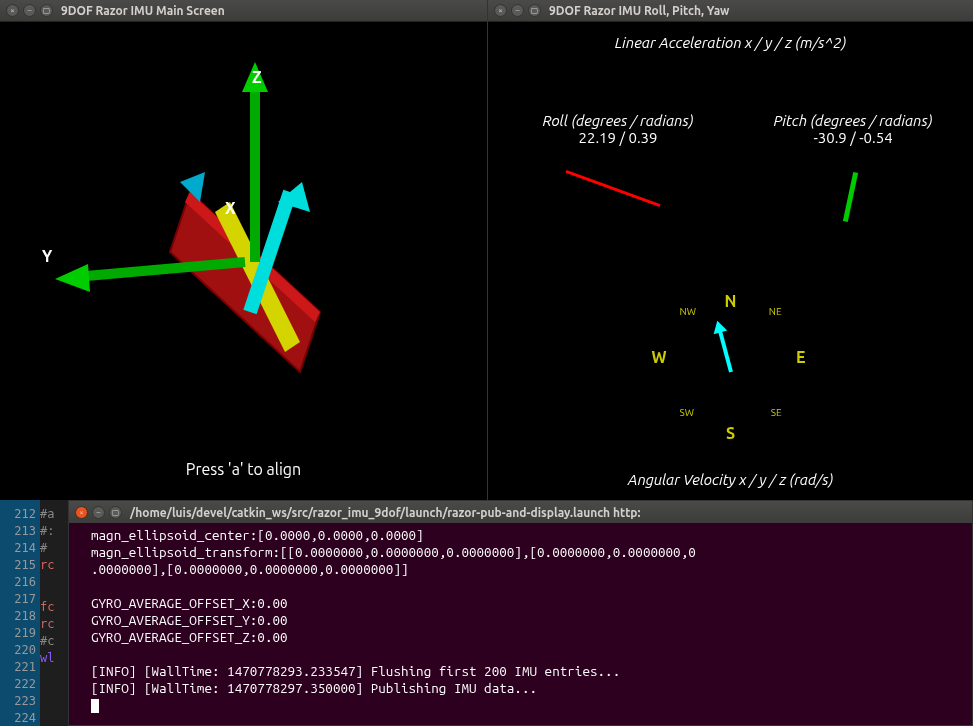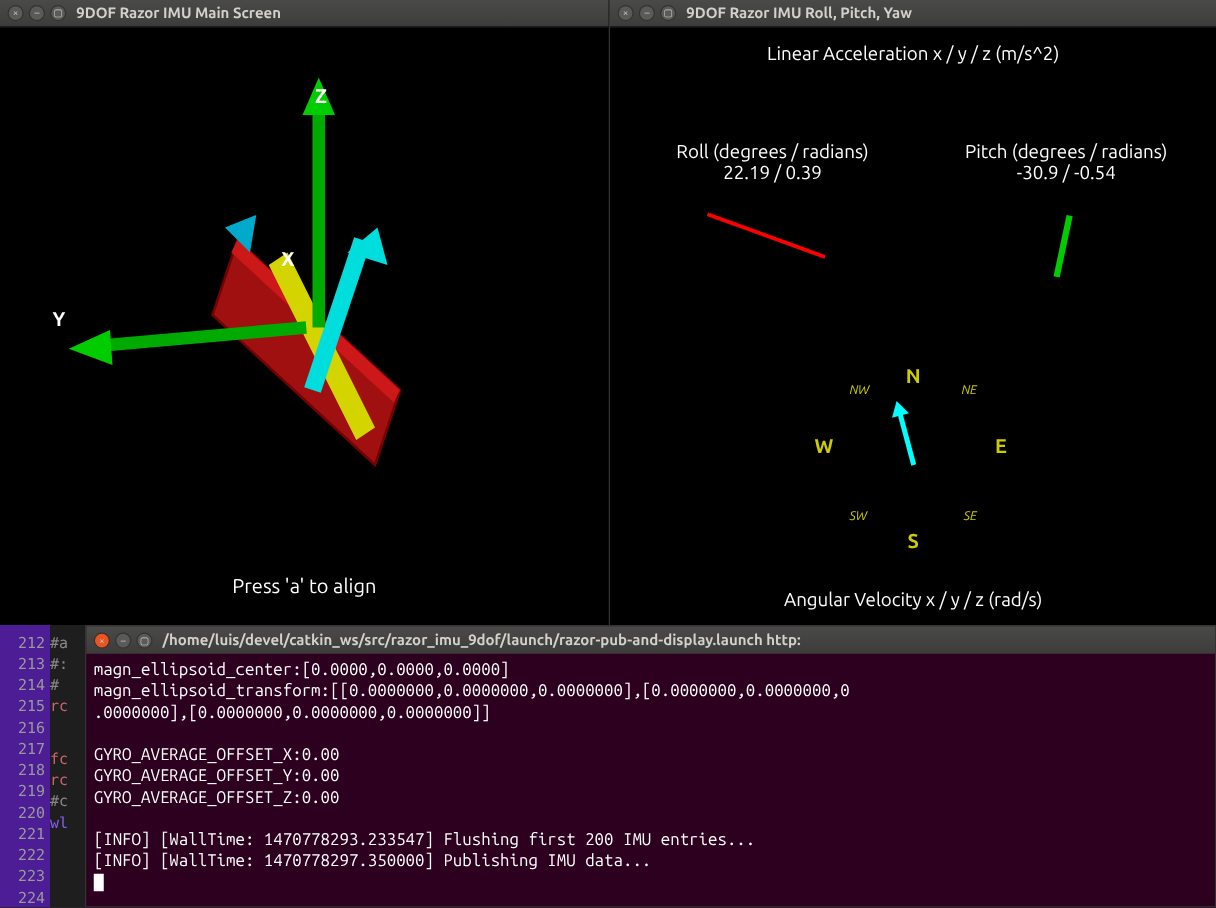--- a/index.html
+++ b/index.html
@@ -40,47 +40,47 @@
   }
   .top-row { display: flex; height: 500px; }
   .pane {
     background: #000;
     position: relative;
     overflow: hidden;
   }
   .pane-left { width: 488px; border-right: 1px solid #333; }
   .pane-right { flex: 1; }
   .pane-content { position: absolute; top: 22px; left: 0; right: 0; bottom: 0; }
-  .label-white { color: #fff; font-size: 15px; text-align: center; }
+  .label-white { color: #fff; font-size: 15px; text-align: center; font-style: italic; }
   .val-white { color: #fff; font-size: 15px; text-align: center; }
   .linaccel { position: absolute; top: 12px; left: 0; right: 0; }
   .rollbox { position: absolute; top: 90px; left: 20px; width: 220px; }
   .pitchbox { position: absolute; top: 90px; right: 10px; width: 220px; }
   .yawbox { position: absolute; top: 208px; left: 0; right: 0; }
   .angvel { position: absolute; bottom: 12px; left: 0; right: 0; }
   .compass {
     position: absolute; top: 270px; left: 50%; transform: translateX(-50%);
     width: 170px; height: 150px;
   }
   .compass .dir { position: absolute; color: #cccc00; font-weight: bold; font-size: 16px; }
-  .compass .dirs { position: absolute; color: #cccc00; font-size: 10px; font-style: italic; }
+  .compass .dirs { position: absolute; color: #cccc00; font-size: 10px; }
   .press-a { position: absolute; bottom: 22px; left: 0; right: 0; text-align: center; color: #fff; font-size: 16px; }
   .axis-label { position: absolute; color: #fff; font-size: 16px; font-weight: bold; }
   .viz3d { position: absolute; top: 30px; left: 20px; width: 440px; height: 400px; }
 
   
   .bottom {
     position: absolute;
     top: 500px; left: 0; right: 0; bottom: 0;
     background: #1e1e1e;
     display: flex;
   }
   .gutter {
     width: 40px;
-    background: #4c1d95;
+    background: #0c4a6e;
     color: #999;
     font-family: monospace;
     font-size: 12px;
     padding-top: 6px;
     text-align: right;
     line-height: 17px;
   }
   .gutter div { padding-right: 4px; }
   .code-sliver {
     width: 28px;
@@ -105,21 +105,21 @@
     height: 22px;
     background: linear-gradient(#4a4a48, #3c3c3a);
     display: flex;
     align-items: center;
     padding: 0 6px;
   }
   .term-titlebar .wc.close { background: #e95420; }
   .term-titlebar .wc.min { background: #5a5a58; }
   .term-titlebar .wc.max { background: #5a5a58; }
   .term-body {
-    padding: 4px 6px;
+    padding: 4px 22px;
     font-family: "Ubuntu Mono", monospace;
     font-size: 13.5px;
     color: #fff;
     line-height: 17px;
     white-space: pre;
     overflow: hidden;
   }
   .cursor-block {
     display: inline-block; width: 8px; height: 14px; background: #fff; vertical-align: text-bottom;
   }

